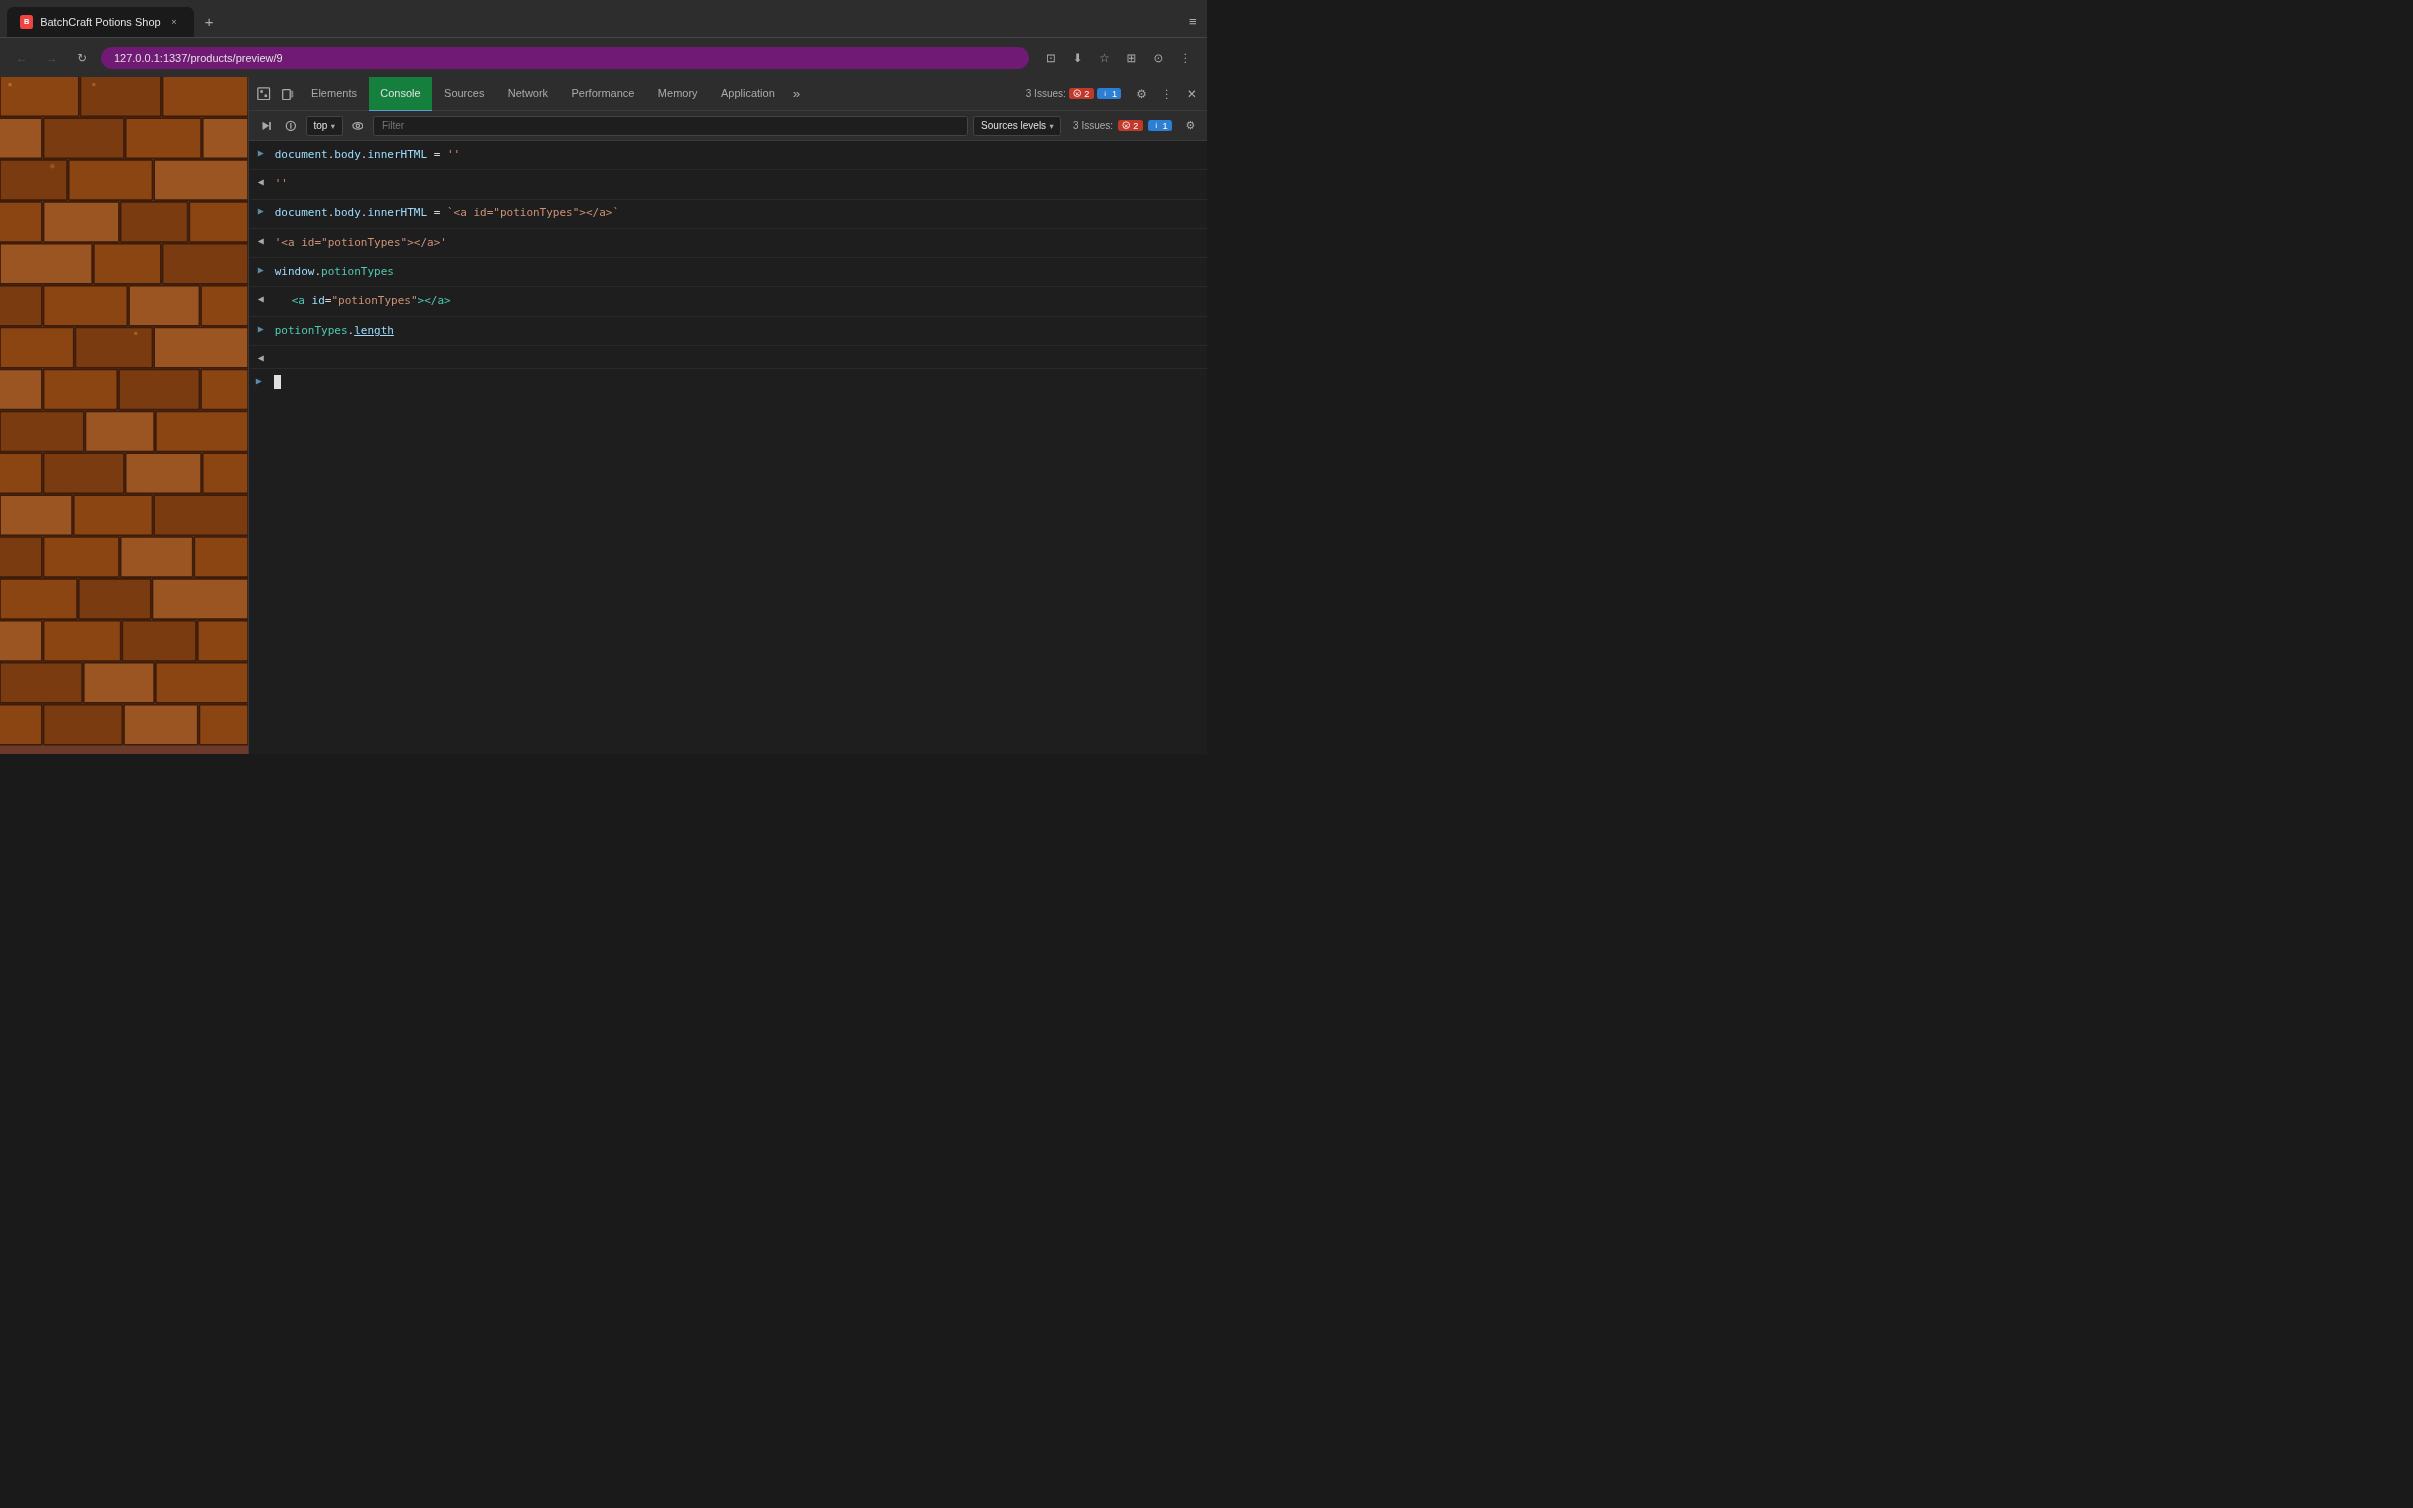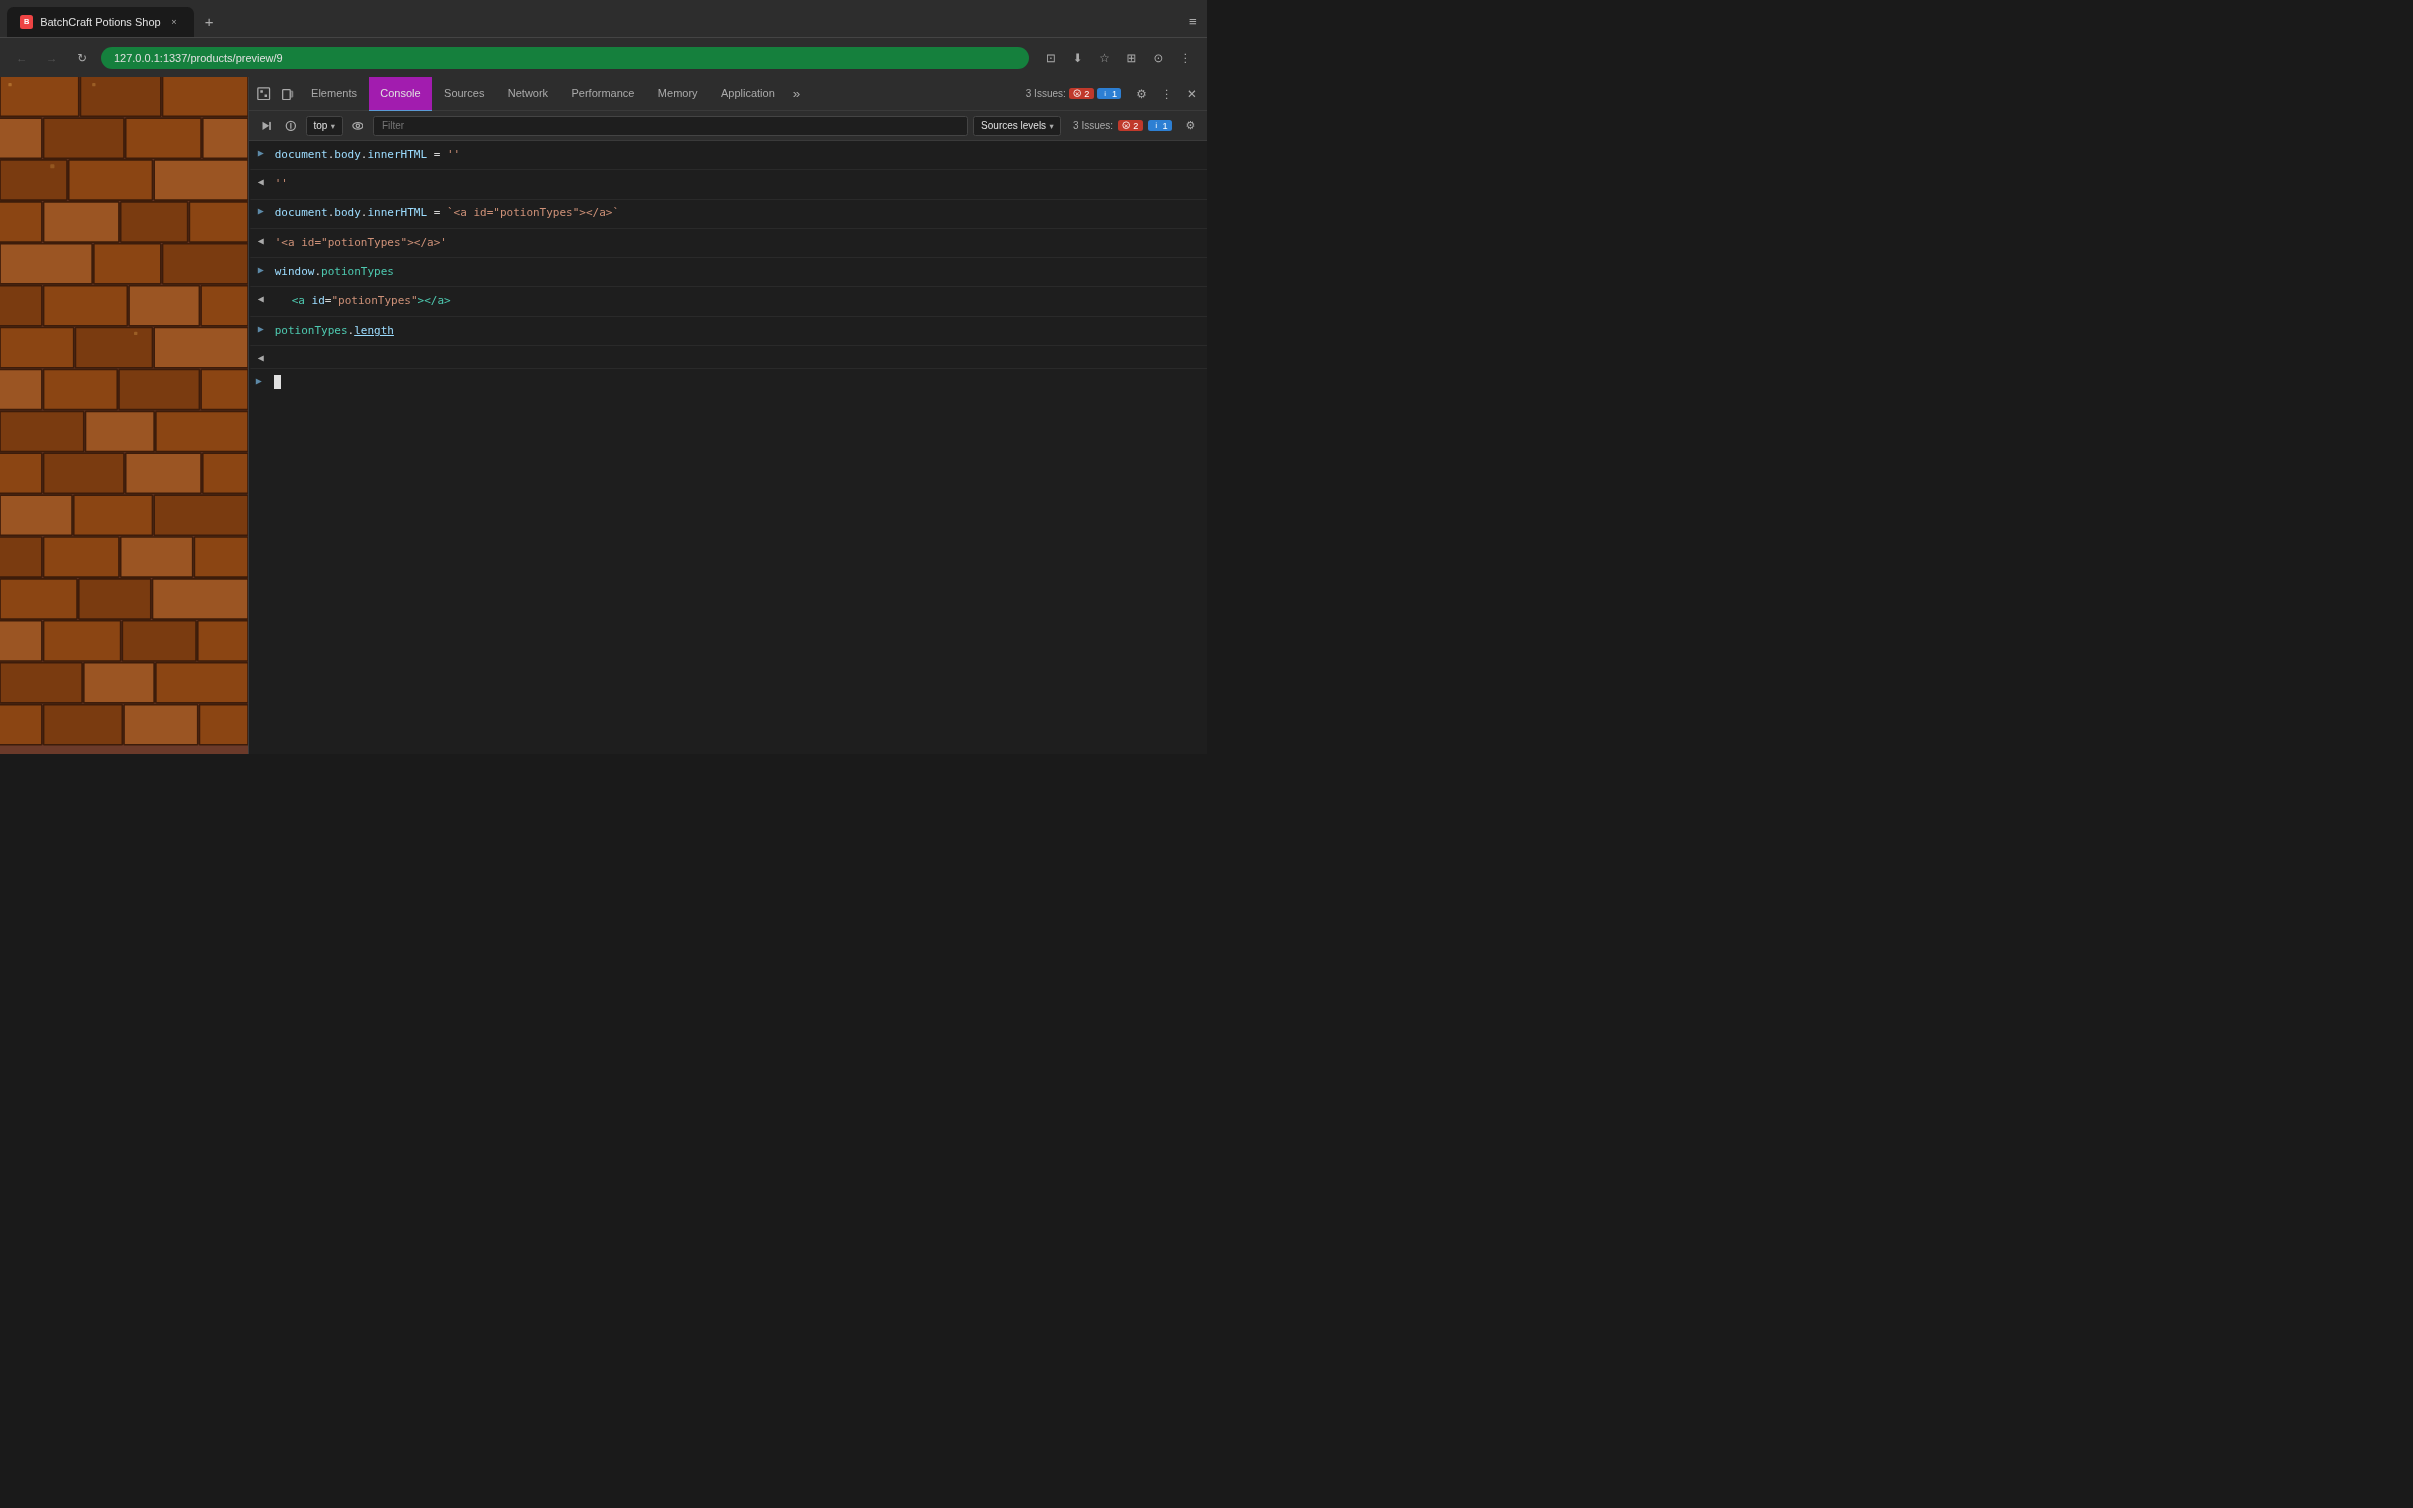--- a/index.html
+++ b/index.html
@@ -14,39 +14,39 @@
     .tab-favicon { width: 13.4px; height: 13.4px; background: #e44; border-radius: 2.5px; display: flex; align-items: center; justify-content: center; font-size: 7.5px; color: white; flex-shrink: 0; }
     .tab-title { font-size: 11px; color: #e0e0e0; flex: 1; white-space: nowrap; overflow: hidden; text-overflow: ellipsis; }
     .tab-close { width: 13.4px; height: 13.4px; border-radius: 50%; display: flex; align-items: center; justify-content: center; font-size: 9.2px; color: #aaa; cursor: pointer; flex-shrink: 0; }
     .tab-new { width: 23.5px; height: 23.5px; border-radius: 50%; display: flex; align-items: center; justify-content: center; font-size: 15px; color: #aaa; cursor: pointer; }
     .tab-overflow { margin-left: auto; color: #aaa; font-size: 13.4px; cursor: pointer; padding: 3.4px; }
 
     
     .address-bar { display: flex; align-items: center; background: #2d2d2d; padding: 5px 10px; height: 40px; gap: 6.7px; border-top: 0.8px solid #444; }
     .nav-btn { width: 23.5px; height: 23.5px; border-radius: 50%; display: flex; align-items: center; justify-content: center; color: #aaa; cursor: pointer; font-size: 11.7px; }
     .nav-btn.disabled { color: #555; cursor: default; }
-    .address-input { flex: 1; background: #15803d; border: none; border-radius: 17px; padding: 5px 13.4px; color: #e0e0e0; font-size: 11px; outline: none; }
+    .address-input { flex: 1; background: #701a75; border: none; border-radius: 17px; padding: 5px 13.4px; color: #e0e0e0; font-size: 11px; outline: none; }
     .toolbar-icons { display: flex; gap: 3.4px; margin-left: 3.4px; }
     .toolbar-icon { width: 23.5px; height: 23.5px; border-radius: 50%; display: flex; align-items: center; justify-content: center; color: #aaa; cursor: pointer; font-size: 11.7px; }
 
     
     .main-content { display: flex; flex: 1; overflow: hidden; }
 
     
     .page-content { width: 248px; flex-shrink: 0; background: #8B4513; overflow: hidden; position: relative; }
 
     
     .devtools { flex: 1; display: flex; flex-direction: column; background: #1e1e1e; border-left: 0.8px solid #3a3a3a; overflow: hidden; }
 
     
     .devtools-toolbar { display: flex; align-items: center; background: #2d2d2d; border-bottom: 0.8px solid #3a3a3a; height: 34px; padding: 0 3.4px; flex-shrink: 0; }
     .dt-icon-btn { width: 23.5px; height: 23.5px; border-radius: 3.4px; display: flex; align-items: center; justify-content: center; color: #aaa; cursor: pointer; font-size: 11.7px; flex-shrink: 0; }
     .dt-tabs { display: flex; align-items: center; flex: 1; overflow: hidden; }
     .dt-tab { padding: 0 11.7px; height: 34px; display: flex; align-items: center; font-size: 11px; color: #aaa; cursor: pointer; border-bottom: 1.7px solid transparent; white-space: nowrap; }
-    .dt-tab.active { color: #e0e0e0; border-bottom: 1.7px solid #5b9bd5; background: #a21caf; }
+    .dt-tab.active { color: #e0e0e0; border-bottom: 1.7px solid #5b9bd5; background: #15803d; }
     .dt-tab-more { width: 20px; height: 34px; display: flex; align-items: center; justify-content: center; color: #aaa; cursor: pointer; }
     .dt-right-icons { display: flex; align-items: center; gap: 1.7px; margin-left: auto; flex-shrink: 0; }
     .issues-badge { display: flex; align-items: center; gap: 3.4px; background: transparent; border: none; color: #aaa; font-size: 10px; cursor: pointer; padding: 3.4px 6.7px; border-radius: 3.4px; }
     .error-badge { background: #c0392b; color: white; border-radius: 2.5px; padding: 0.8px 4.2px; font-size: 9.2px; display: flex; align-items: center; gap: 2.5px; }
     .warning-badge { background: #2d7fd3; color: white; border-radius: 2.5px; padding: 0.8px 4.2px; font-size: 9.2px; display: flex; align-items: center; gap: 2.5px; }
 
     
     .console-toolbar { display: flex; align-items: center; background: #2d2d2d; border-bottom: 0.8px solid #3a3a3a; height: 30px; padding: 0 6.7px; gap: 5px; flex-shrink: 0; }
     .console-btn { width: 20px; height: 20px; border-radius: 2.5px; display: flex; align-items: center; justify-content: center; color: #aaa; cursor: pointer; font-size: 11px; flex-shrink: 0; }
     .context-selector { display: flex; align-items: center; gap: 3.4px; background: #1e1e1e; border: 0.8px solid #444; border-radius: 2.5px; padding: 1.7px 6.7px; color: #e0e0e0; font-size: 10px; cursor: pointer; height: 20px; }

